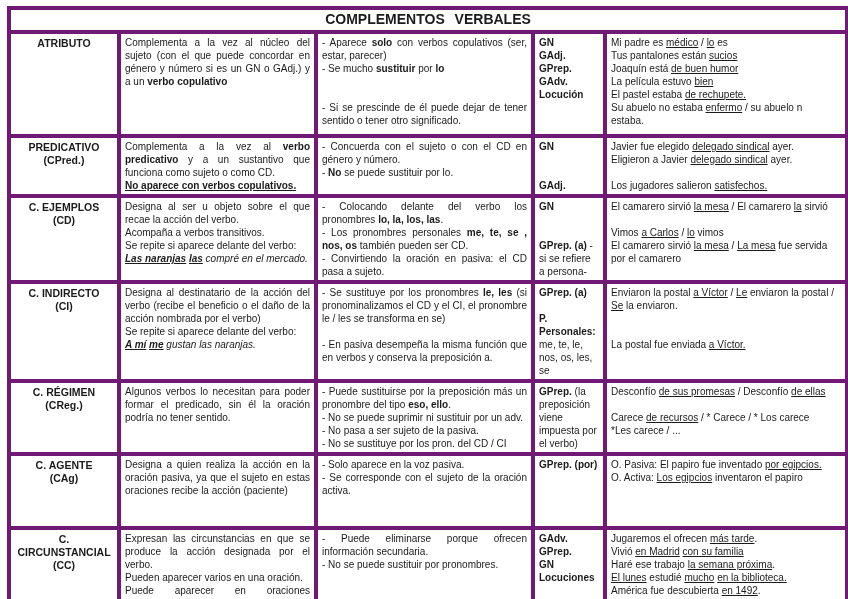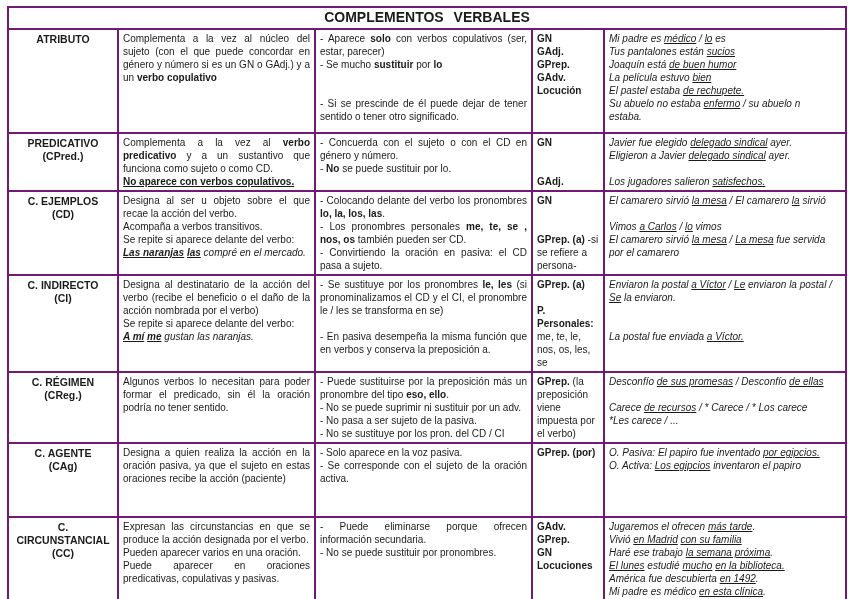--- a/index.html
+++ b/index.html
@@ -9,21 +9,21 @@
     color:#1b1b1b;
   }
   table.grammar {
     border-collapse:collapse;
     table-layout:fixed;
     width:838px;
     margin:6px 3px 0 7px;
     border:2px solid #1b1b1b;
   }
   th, td {
-    border:2px solid #701a75;
+    border:4px solid #701a75;
     vertical-align:top;
     padding:2px 4px;
     font-size:10px;
     line-height:13px;
     overflow:hidden;
   }
   tr.title-row th {
     font-size:14px;
     line-height:16px;
     text-align:center;
@@ -39,21 +39,21 @@
     height:14px;
     padding:1px 2px;
   }
   td.cell.name {
     font-weight:bold;
     text-align:center;
     font-size:10.5px;
     padding-top:3px;
   }
   td.cell.caracteristicas, td.cell.reconocimiento { text-align:justify; }
-  td.cell.ejemplos { font-style:italic; }
+  td.cell.ejemplos { }
   .ln { min-height:13px; }
   .b { font-weight:bold; }
   .u { text-decoration:underline; }
   .i { font-style:italic; }
   tbody tr:nth-child(1) { height:104px;margin-left:44px; }
   tbody tr:nth-child(2) { height:56px; }
   tbody tr:nth-child(3) { height:84px; }
   tbody tr:nth-child(4) { height:92px; }
   tbody tr:nth-child(5) { height:43px; }
   tbody tr:nth-child(6) { height:74px; }

